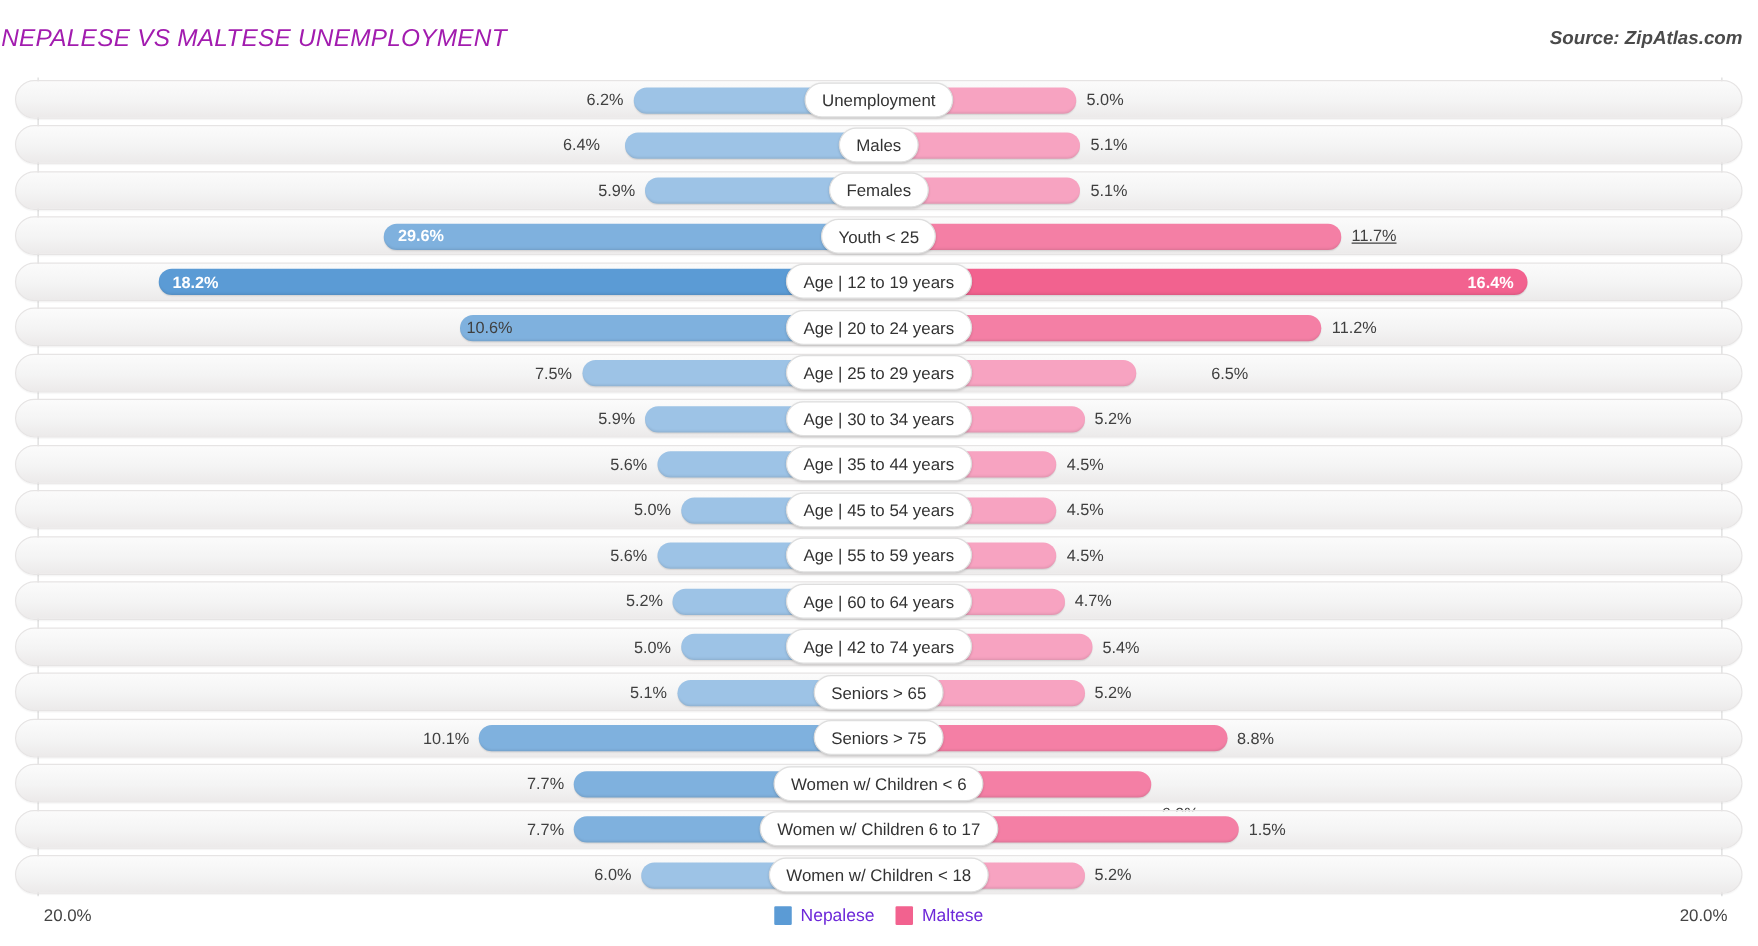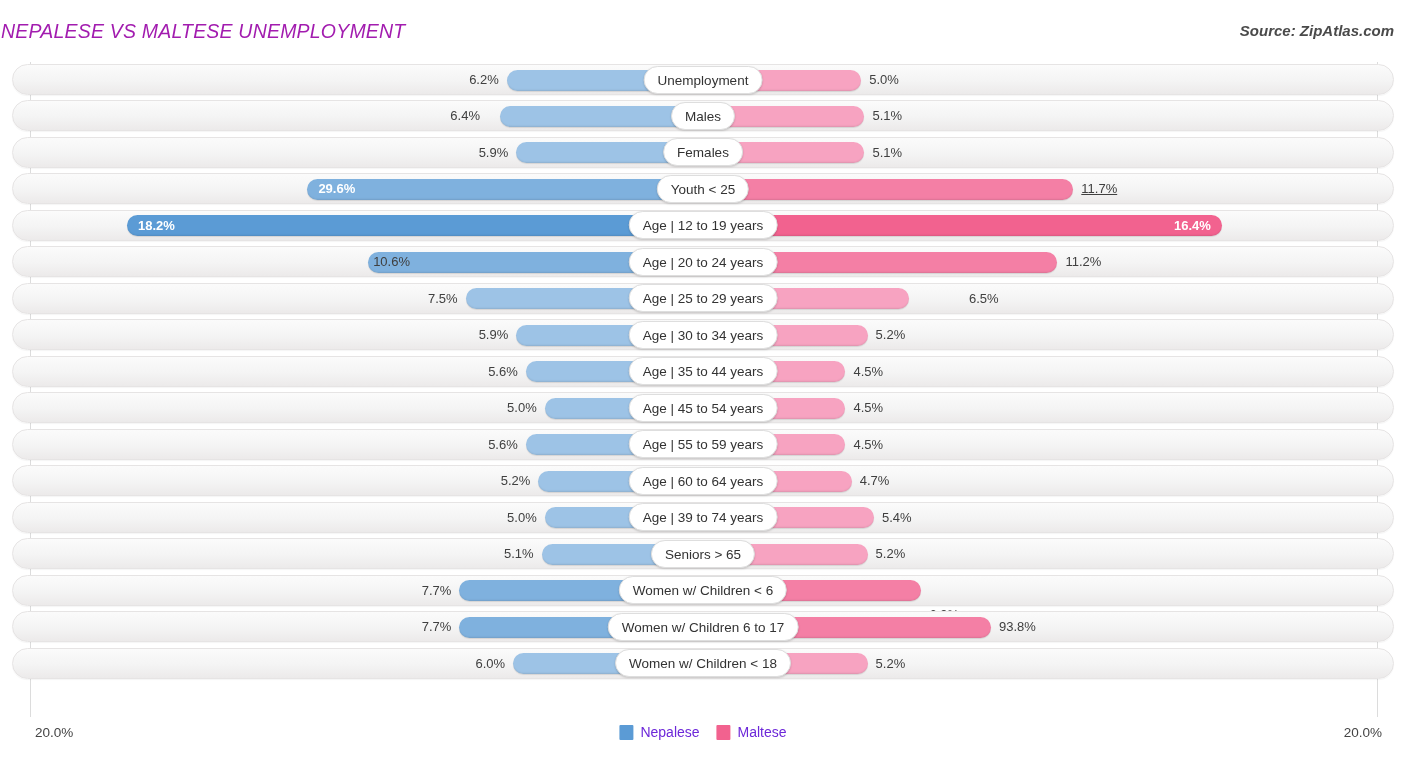--- a/index.html
+++ b/index.html
@@ -304,44 +304,52 @@
         <div class="val left" style="right: 875.58px;">5.2%</div>
         <div class="val right" style="left: 859.755px; text-align: right;">4.7%</div>
         <div class="pill">Age | 60 to 64 years</div>
       </div>
       <div class="row">
         <div class="track"></div>
         <div class="bar left" style="left: 544.75px; width: 158.25px;"></div>
         <div class="bar right" style="left: 703px; width: 170.91px;"></div>
         <div class="val left" style="right: 869.25px;">5.0%</div>
         <div class="val right" style="left: 881.91px;">5.4%</div>
-        <div class="pill">Age | 39 to 74 years</div>
+        <div class="pill">Age | 42 to 74 years</div>
       </div>
       <div class="row">
         <div class="track"></div>
         <div class="bar left" style="left: 541.585px; width: 161.415px;"></div>
         <div class="bar right" style="left: 703px; width: 164.58px;"></div>
         <div class="val left" style="right: 872.415px;">5.1%</div>
         <div class="val right" style="left: 875.58px;">5.2%</div>
         <div class="pill">Seniors &gt; 65</div>
       </div>
       <div class="row semi">
         <div class="track"></div>
+        <div class="bar left" style="left: 383.335px; width: 319.665px;"></div>
+        <div class="bar right" style="left: 703px; width: 278.52px;"></div>
+        <div class="val left" style="right: 1030.66px;">10.1%</div>
+        <div class="val right" style="left: 989.52px;">8.8%</div>
+        <div class="pill">Seniors &gt; 75</div>
+      </div>
+      <div class="row semi">
+        <div class="track"></div>
         <div class="bar left" style="left: 459.295px; width: 243.705px;"></div>
         <div class="bar right" style="left: 703px; width: 218.385px;"></div>
         <div class="val left" style="right: 954.705px;">7.7%</div>
         <div class="val right" style="left: 929.385px; margin-top: 24px;">6.9%</div>
         <div class="pill">Women w/ Children &lt; 6</div>
       </div>
       <div class="row semi">
         <div class="track"></div>
         <div class="bar left" style="left: 459.295px; width: 243.705px;"></div>
         <div class="bar right" style="left: 703px; width: 288.015px;"></div>
         <div class="val left" style="right: 954.705px;">7.7%</div>
-        <div class="val right" style="left: 999.015px;">93.8%</div>
+        <div class="val right" style="left: 999.015px;">1.5%</div>
         <div class="pill">Women w/ Children 6 to 17</div>
       </div>
       <div class="row">
         <div class="track"></div>
         <div class="bar left" style="left: 513.1px; width: 189.9px;"></div>
         <div class="bar right" style="left: 703px; width: 164.58px;"></div>
         <div class="val left" style="right: 900.9px;">6.0%</div>
         <div class="val right" style="left: 875.58px;">5.2%</div>
         <div class="pill">Women w/ Children &lt; 18</div>
       </div>

